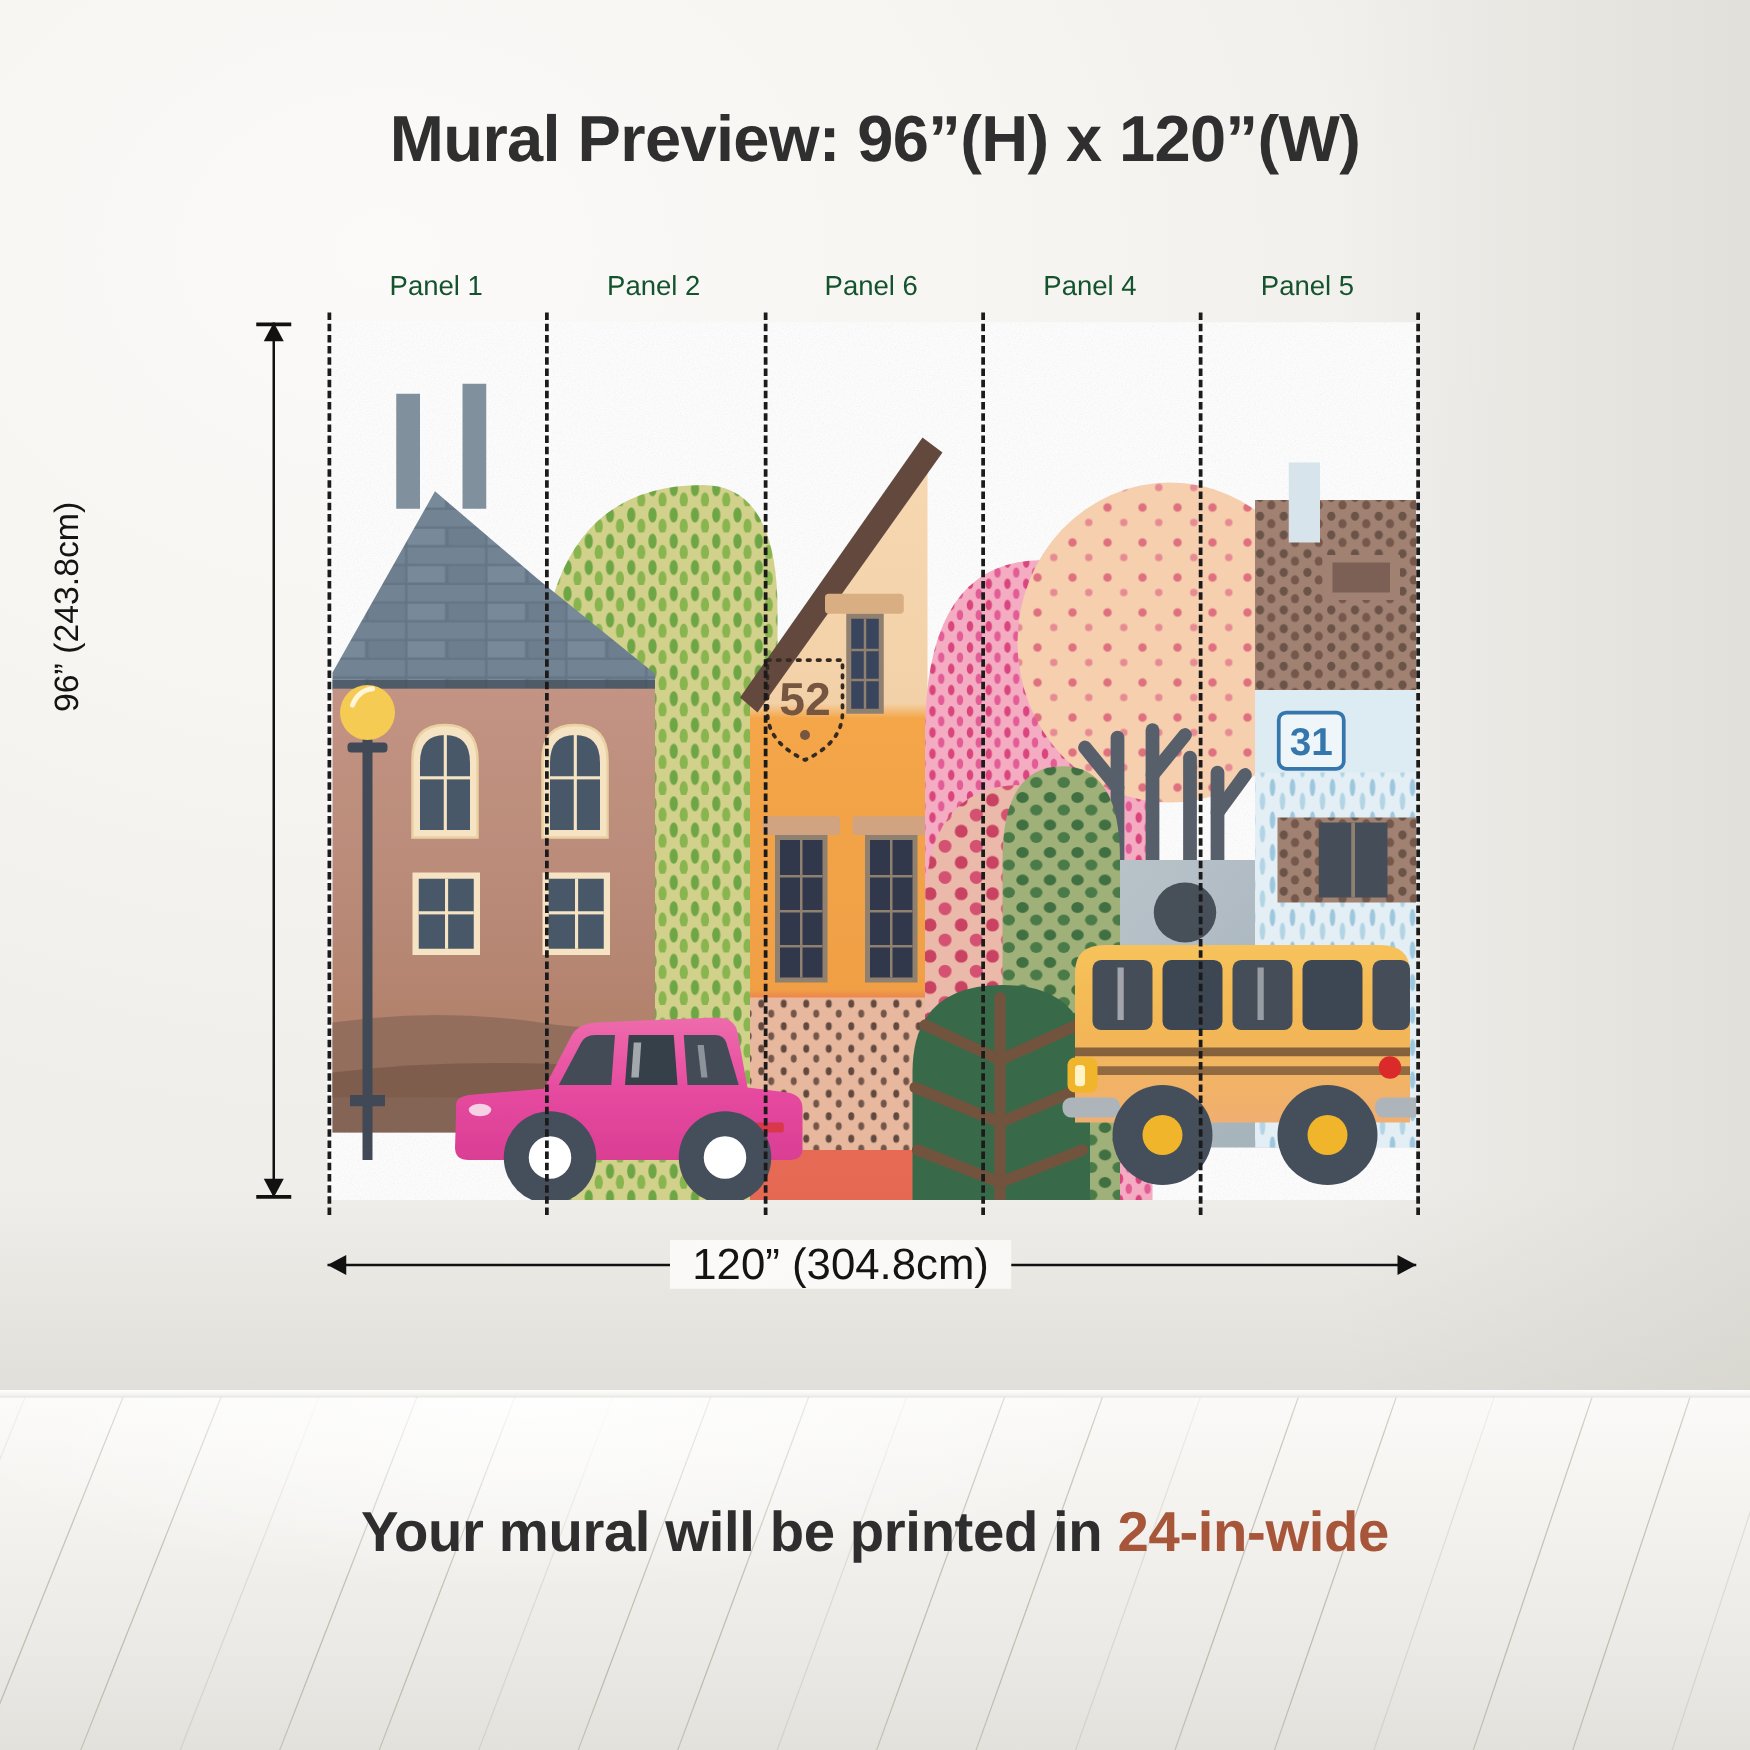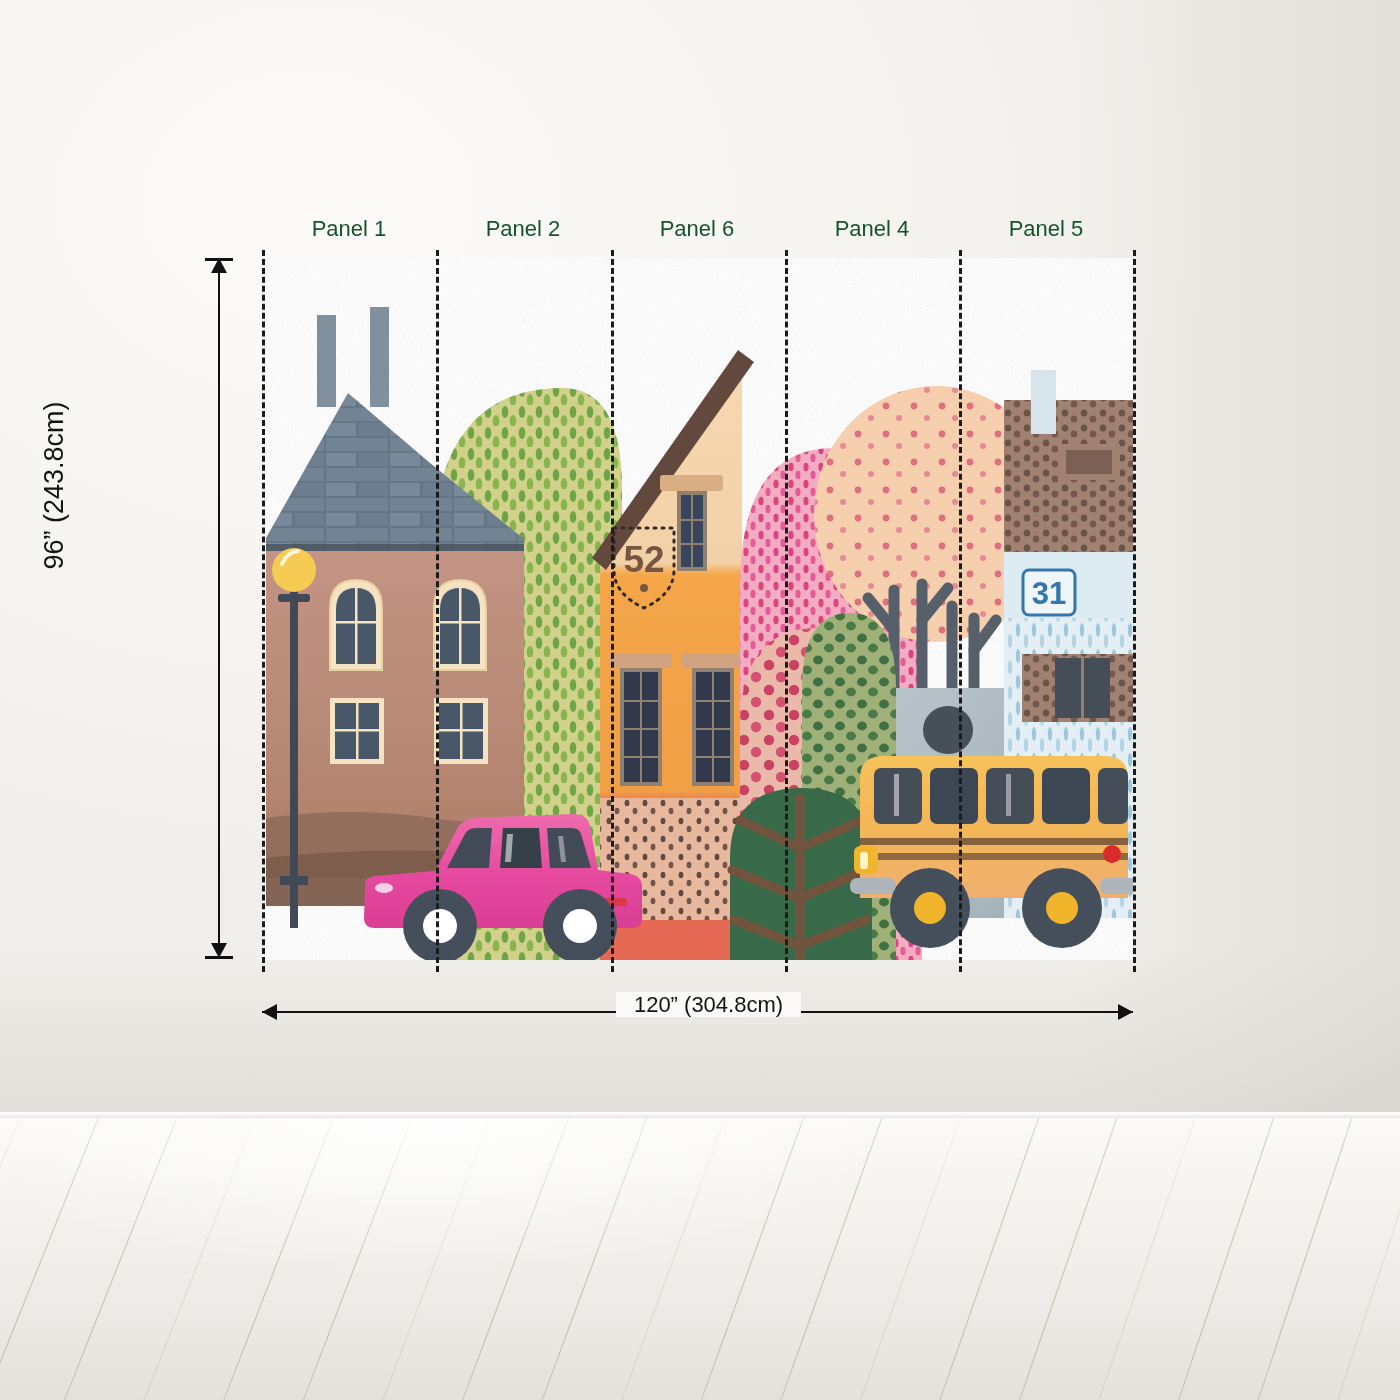--- a/index.html
+++ b/index.html
@@ -95,21 +95,21 @@
 
   .dim-h { position:absolute; left:262px; top:1011px; width:871px; height:2px; background:#111; }
   .arrow-left, .arrow-right {
     position:absolute; top:1004px; width:0; height:0;
     border-top:8px solid transparent; border-bottom:8px solid transparent;
   }
   .arrow-left { left:262px; border-right:15px solid #111; }
   .arrow-right { left:1118px; border-left:15px solid #111; }
   .dim-h-label {
     position:absolute; left:0; top:992px; width:1345px; text-align:center;
-    font-size:22px; color:#141414;margin-left:36px;
+    font-size:35px; color:#141414;
   }
   .dim-h-label span {
     background:
       radial-gradient(ellipse 900px 700px at 22% 18%, #fbfaf8 0%, #f6f5f2 55%, #efeeea 100%);
     padding:0 18px;
   }
 
   
   .caption {
     position:absolute; left:0; top:1196px; width:1400px; text-align:center;
@@ -149,20 +149,21 @@
         <div class="plank" style="left:1144px;transform:rotate(19.04deg);"></div>
         <div class="plank soft" style="left:1222px;transform:rotate(18.82deg);"></div>
         <div class="plank" style="left:1300px;transform:rotate(18.60deg);"></div>
         <div class="plank" style="left:1378px;transform:rotate(18.38deg);"></div>
         <div class="plank soft" style="left:1456px;transform:rotate(18.16deg);"></div>
         <div class="plank" style="left:1534px;transform:rotate(17.94deg);"></div>
       </div>
     <div class="floor-glow"></div>
   </div>
 
+  <div class="title">Mural Preview: 96”(H) x 120”(W)</div>
 
   <div class="panel-labels">
     <div class="panel-label" style="left:0px">Panel 1</div>
     <div class="panel-label" style="left:174px">Panel 2</div>
     <div class="panel-label" style="left:348px">Panel 6</div>
     <div class="panel-label" style="left:523px">Panel 4</div>
     <div class="panel-label" style="left:697px">Panel 5</div>
   </div>
 
   <div class="mural">
@@ -459,15 +460,16 @@
   <div class="dim-v-label">96” (243.8cm)</div>
 
   <div class="dim-h"></div>
   <div class="arrow-left"></div>
   <div class="arrow-right"></div>
   <div class="dim-h-label">
     <span>120” (304.8cm)</span>
   </div>
 
   <div class="caption">
+    <span class="line"><span>Your mural will be printed in </span><span class="accent">24-in-wide</span></span>
   </div>
 
 </div>
 
 </body></html>

